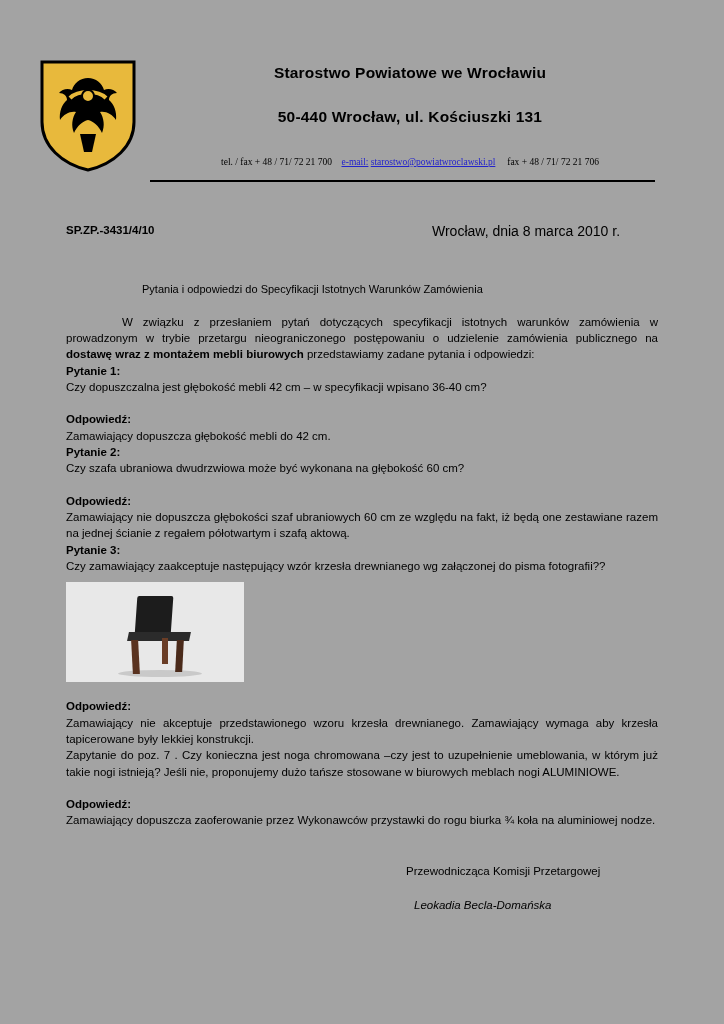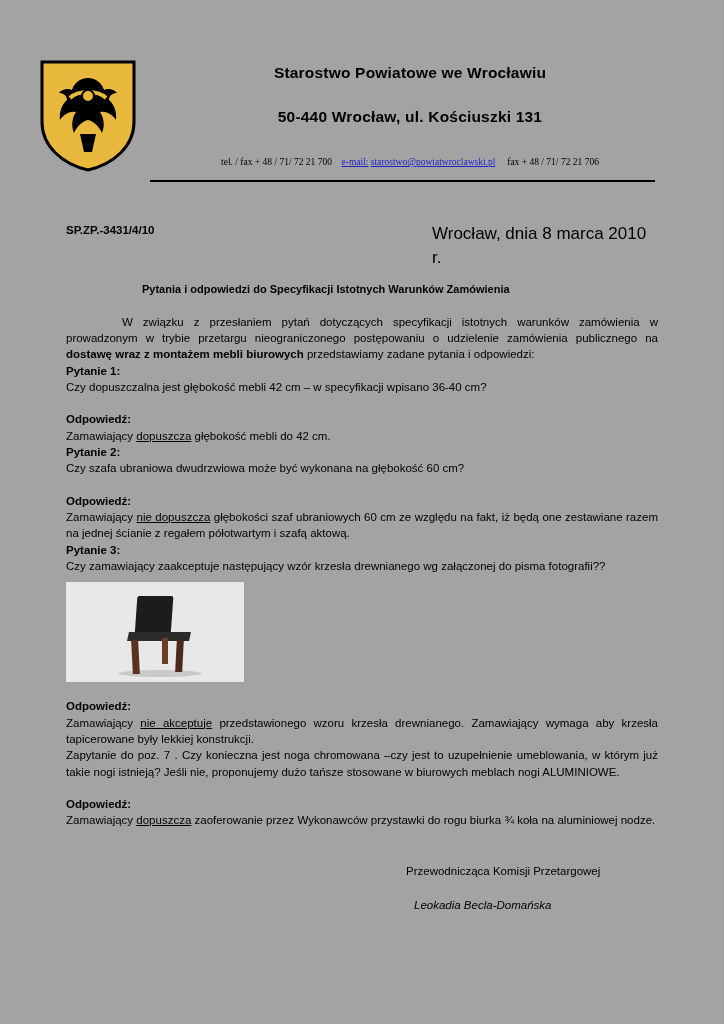--- a/index.html
+++ b/index.html
@@ -92,26 +92,26 @@
     position: absolute;
     left: 0;
     top: 0;
     font-weight: bold;
     font-size: 11.5px;
   }
   .ref-right {
     position: absolute;
     left: 366px;
     top: 0;
-    font-size: 17px;
+    font-size: 14px;
   }
   .doc-title {
     margin-top: 42px;
     margin-left: 62px;
-    font-weight: bold;
+    font-weight: normal;
     font-size: 11px;
     padding-left: 14px;
   }
   p {
     margin: 0;
   }
   .intro {
     margin-top: 16px;
     text-align: justify;
   }
@@ -123,21 +123,20 @@
     font-weight: bold;
   }
   .alabel {
     margin-top: 16px;
     font-weight: bold;
   }
   .qtext, .atext {
     text-align: justify;
   }
   .u {
-    text-decoration: underline;
   }
   .photo {
     margin-top: 8px;
     width: 178px;
     height: 100px;
     background: #e8e8e8;
     position: relative;
     overflow: hidden;
   }
   .photo .chair-seat {

